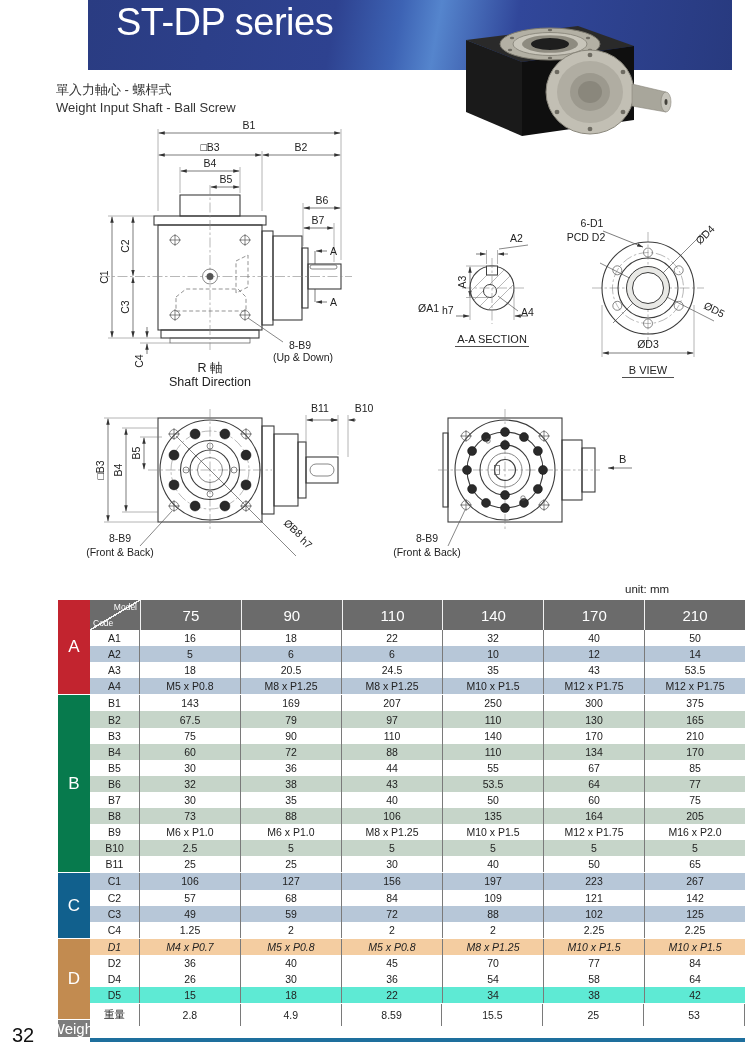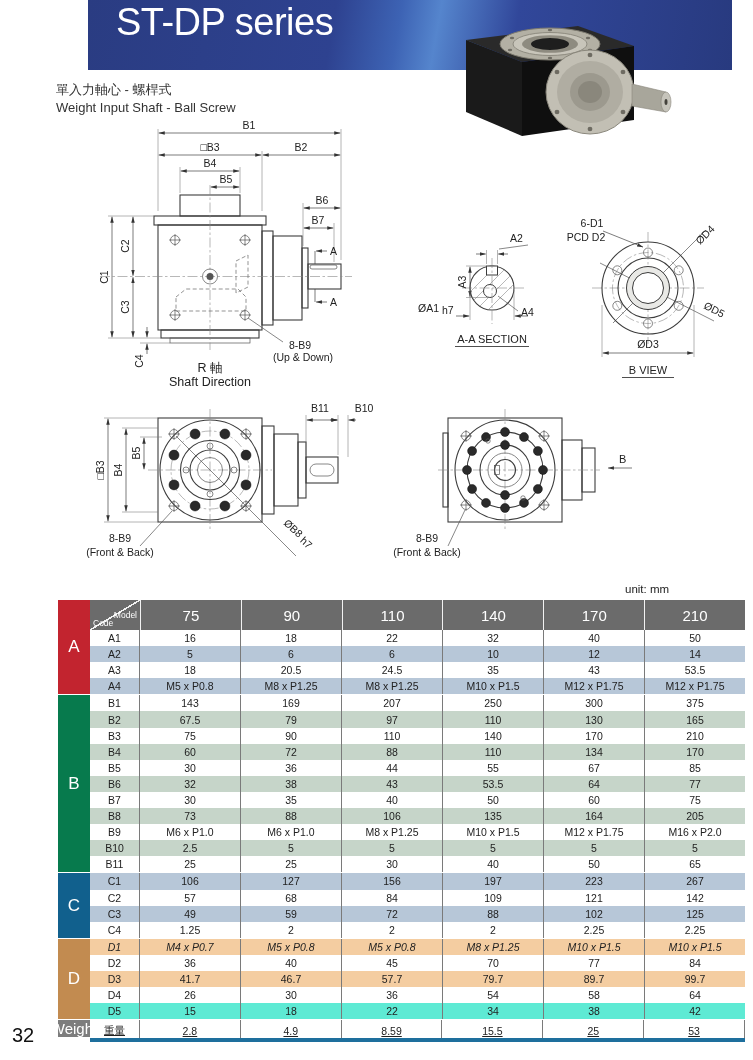--- a/index.html
+++ b/index.html
@@ -36,34 +36,34 @@
   #tbl-labels{width:32px;flex:0 0 32px;}
   .lab{width:32px;color:#fff;display:flex;align-items:center;justify-content:center;
        font-size:17px;margin-bottom:1px;}
   .lab-a{height:94.4px;} .lab-b{height:177.1px;} .lab-c{height:64.4px;} .lab-d{height:80.5px;}
   .lab-w{height:17px;font-size:15px;}
   #tbl-main{flex:1;display:flex;flex-direction:column;}
   #hdr{display:flex;height:30px;}
   #corner{width:50px;flex:0 0 50px;position:relative;background:
      linear-gradient(to bottom right,rgba(0,0,0,0) calc(50% - 0.8px),#f2f2f2 calc(50% - 0.8px),#f2f2f2 calc(50% + 0.8px),rgba(0,0,0,0) calc(50% + 0.8px)),#6b6b6b;
      color:#fff;font-size:8.5px;}
-  #corner .m{position:absolute;top:10px;right:3px;}
+  #corner .m{position:absolute;top:2px;right:3px;}
   #corner .c{position:absolute;bottom:2px;left:3px;text-align:right;}
   .hcell{flex:1;background:#6b6b6b;color:#fff;font-size:15px;display:flex;
          align-items:center;justify-content:center;border-left:1px solid #f2f2f2;}
   .grp{display:flex;flex-direction:column;}
   .grp.gap{margin-top:1px;}
   .t-row{display:flex;height:16.1px;align-items:stretch;}
   .code-cell{width:50px;flex:0 0 50px;display:flex;align-items:center;justify-content:center;
              font-size:10.5px;border-right:1px solid #7a7a7a;}
   .v-cell{flex:1;display:flex;align-items:center;justify-content:center;font-size:10.5px;
           border-right:1px solid #7a7a7a;}
   .t-row .v-cell:last-child{border-right:none;}
   #w-row{display:flex;height:17px;margin-top:1px;}
-  #w-row .code-cell,#w-row .v-cell{height:22px;text-decoration:underline;}
+  #w-row .code-cell,#w-row .v-cell{height:22px;}
   #blue-line{position:absolute;left:90px;top:1038px;width:655px;height:4px;background:#1e6f9d;}
   #pagenum{position:absolute;left:12px;top:1024px;font-size:20px;color:#111;}
 </style>
 </head>
 <body>
 
 <div id="page">
 
   <div id="banner">
     <div id="title">ST-DP series</div>
@@ -620,29 +620,20 @@
           </div>
           <div class="t-row">
             <div class="code-cell">D2</div>
             <div class="v-cell">36</div>
             <div class="v-cell">40</div>
             <div class="v-cell">45</div>
             <div class="v-cell">70</div>
             <div class="v-cell">77</div>
             <div class="v-cell">84</div>
           </div>
-          <div class="t-row" style="background: rgb(244, 205, 161);">
-            <div class="code-cell">D3</div>
-            <div class="v-cell">41.7</div>
-            <div class="v-cell">46.7</div>
-            <div class="v-cell">57.7</div>
-            <div class="v-cell">79.7</div>
-            <div class="v-cell">89.7</div>
-            <div class="v-cell">99.7</div>
-          </div>
           <div class="t-row">
             <div class="code-cell">D4</div>
             <div class="v-cell">26</div>
             <div class="v-cell">30</div>
             <div class="v-cell">36</div>
             <div class="v-cell">54</div>
             <div class="v-cell">58</div>
             <div class="v-cell">64</div>
           </div>
           <div class="t-row" style="background: #5eead4;">

